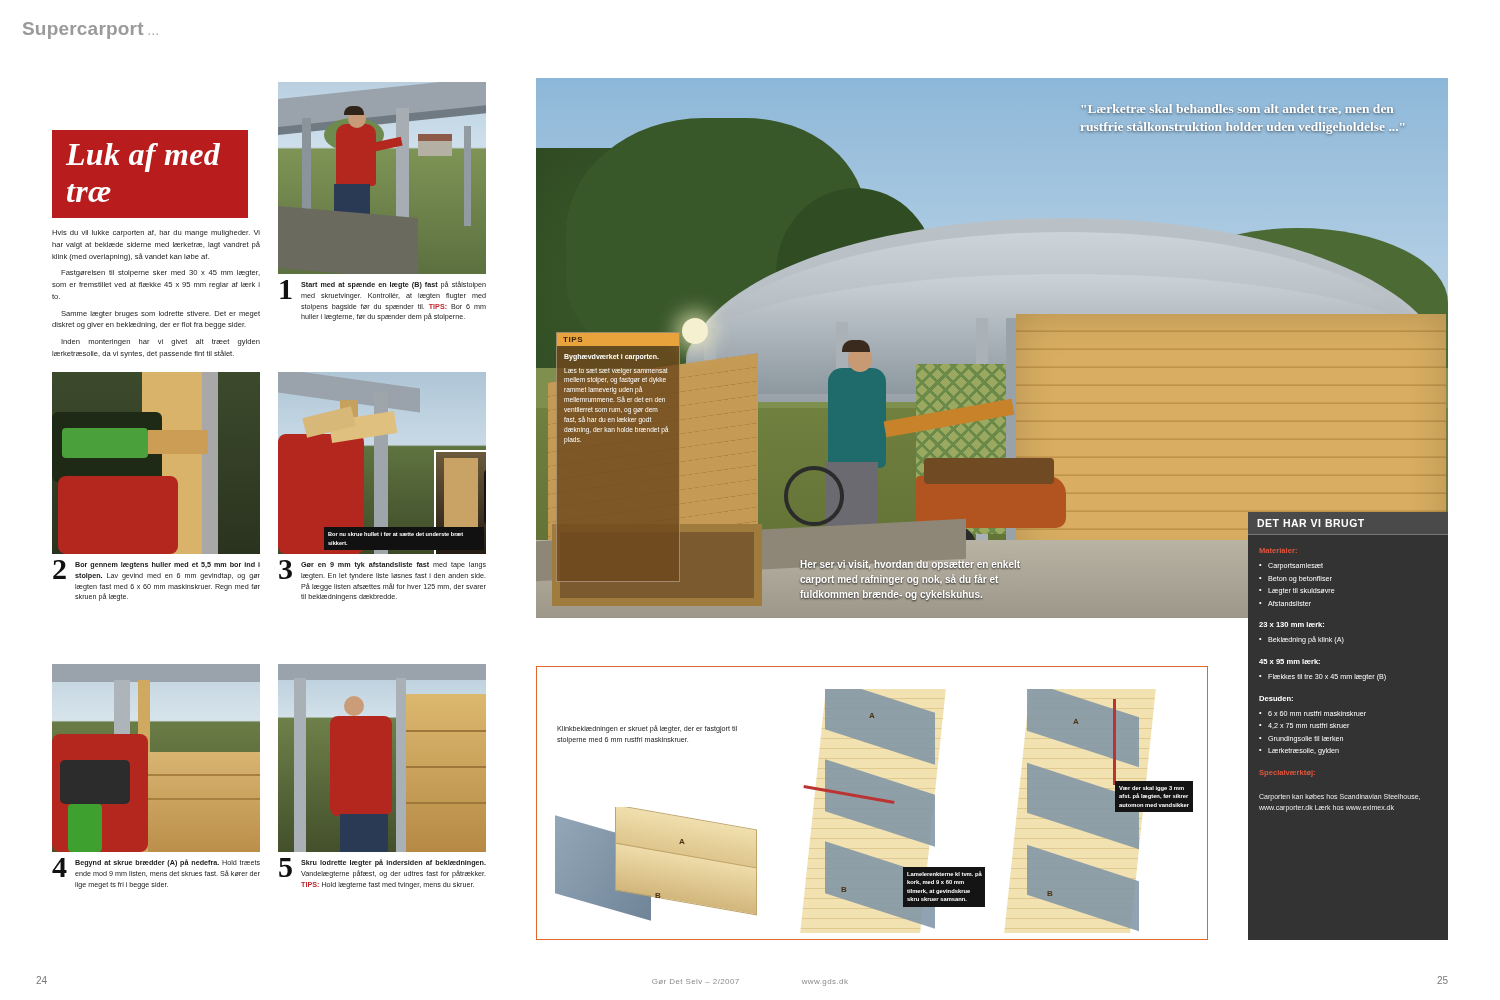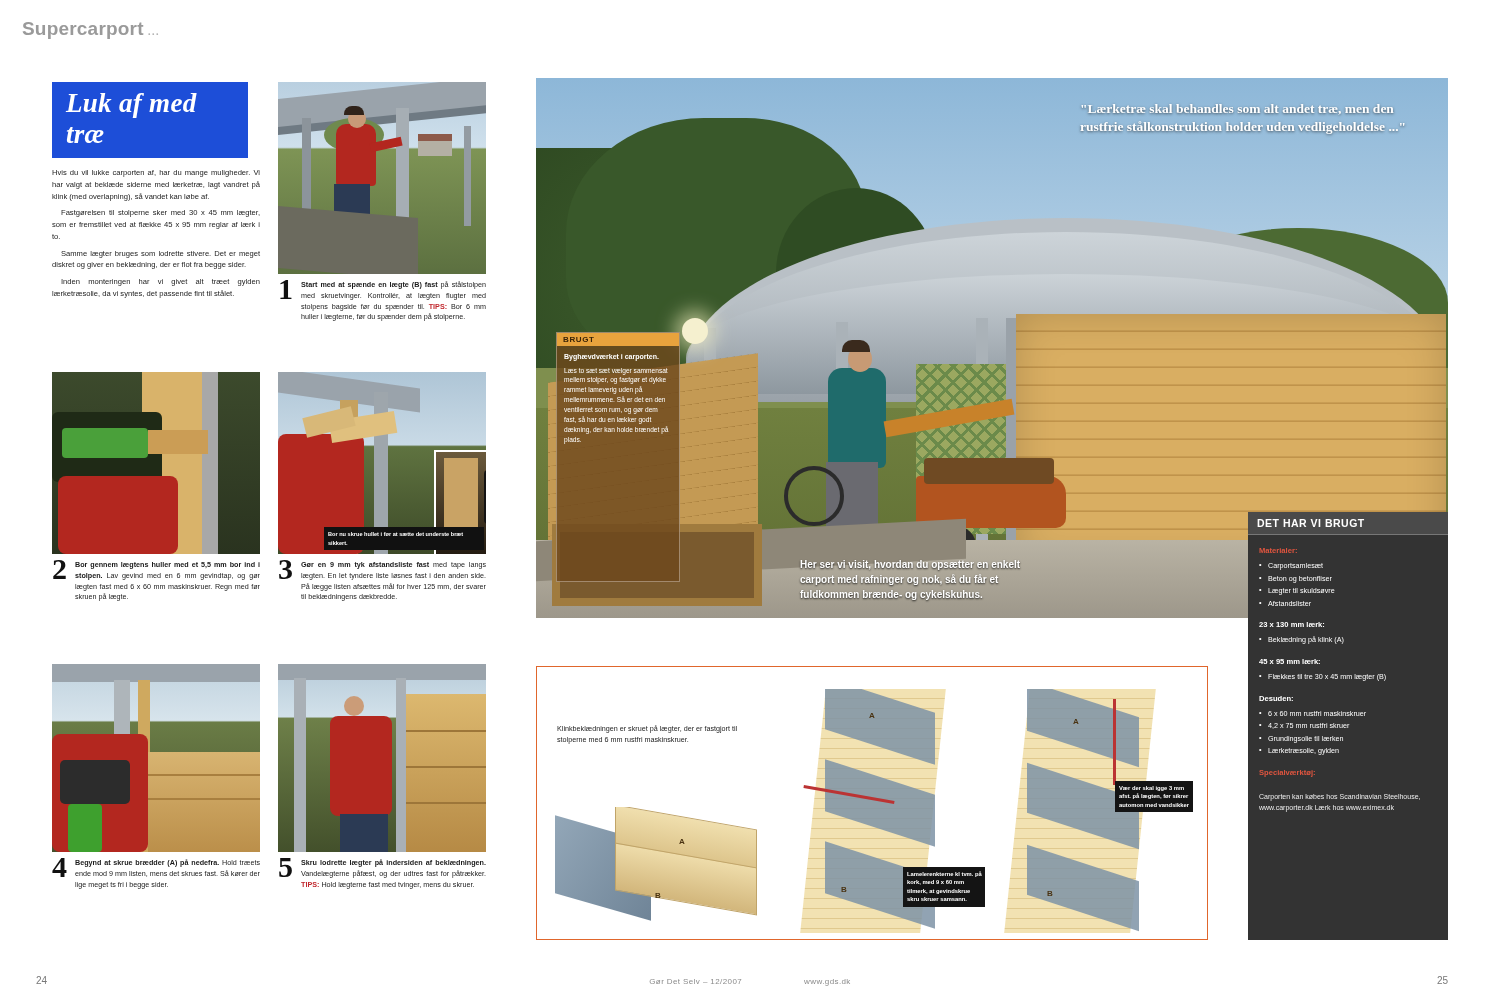--- a/index.html
+++ b/index.html
@@ -24,25 +24,26 @@
   .folio{position:absolute;bottom:14px;font-size:10px;color:#777;}
   .folio.left{left:36px;}
   .folio.right{right:52px;}
   .folio-center{position:absolute;bottom:14px;left:50%;transform:translateX(-50%);
     font-size:8px;color:#8a8a8a;letter-spacing:.4px;display:flex;gap:62px;}
 
   
   .left-col{position:absolute;left:52px;top:82px;width:455px;}
 
   .black-title{
-    background:#1d4ed8;color:#fff;
+    background:#b91c1c;color:#fff;
     font-family:"Liberation Serif", serif;
-    font-size:27px;font-weight:bold;font-style:italic;
+    font-size:32px;font-weight:bold;font-style:italic;
     padding:6px 14px 8px 14px;display:inline-block;width:196px;box-sizing:border-box;
     letter-spacing:.3px;
+    margin-top:48px;
   }
   .intro{
     width:208px;font-size:7.6px;line-height:1.55;text-align:justify;
     margin-top:9px;color:#222;
   }
   .intro p{margin:0 0 5px 0;text-indent:0;}
   .intro p + p{text-indent:9px;}
   .photo{
     background:#6d7a66;border:0;position:relative;overflow:hidden;
   }
@@ -311,21 +312,21 @@
     <div style="position:absolute;left:248px;top:388px;width:52px;height:52px;border:4px solid #2b2b2b;border-radius:50%;"></div>
 
     <div style="position:absolute;left:0;bottom:0;right:0;height:78px;background:linear-gradient(#b9b3a4,#9d978a);"></div>
     <div style="position:absolute;left:0;bottom:48px;width:430px;height:40px;background:#8e8778;transform:skewY(-3deg);"></div>
 
     <div style="position:absolute;left:16px;top:446px;width:210px;height:82px;background:#7a5a2e;border:8px solid #a07b3e;box-sizing:border-box;"></div>
 
     <div class="quote">"Lærketræ skal behandles som alt andet træ, men den rustfrie stålkonstruktion holder uden vedligeholdelse ..."</div>
 
     <div class="tipsbox">
-      <div class="hdr">BRUGT</div>
+      <div class="hdr">TIPS</div>
       <div class="body">
         <b>Byghævdværket i carporten.</b>
         <span>Læs to sæt sæt vælger sammensat mellem stolper, og fastgør et dykke rammet lameverig uden på mellemrummene. Så er det en den ventilerret som rum, og gør dem fast, så har du en lækker godt dækning, der kan holde brændet på plads.</span>
       </div>
     </div>
 
     <div class="hero-caption">Her ser vi visit, hvordan du opsætter en enkelt carport med rafninger og nok, så du får et fuldkommen brænde- og cykelskuhus.</div>
   </div>
 
   <div class="materials">
@@ -394,17 +395,17 @@
       <div style="position:absolute;left:116px;top:10px;width:3px;height:86px;background:#b33;"></div>
       <div class="dletter" style="left:76px;top:28px;">A</div>
       <div class="dletter" style="left:50px;top:200px;">B</div>
       <div class="dlabel" style="left:118px;top:92px;width:72px;">Vær der skal igge 3 mm afst. på lægten, før sikrer automon med vandsikker</div>
     </div>
   </div>
 
   <div class="folio left">24</div>
   <div class="folio right">25</div>
   <div class="folio-center">
-    <span>Gør Det Selv – 12/2007</span>
+    <span>Gør Det Selv – 2/2007</span>
     <span>www.gds.dk</span>
   </div>
 
 </div>
 
 </body></html>

